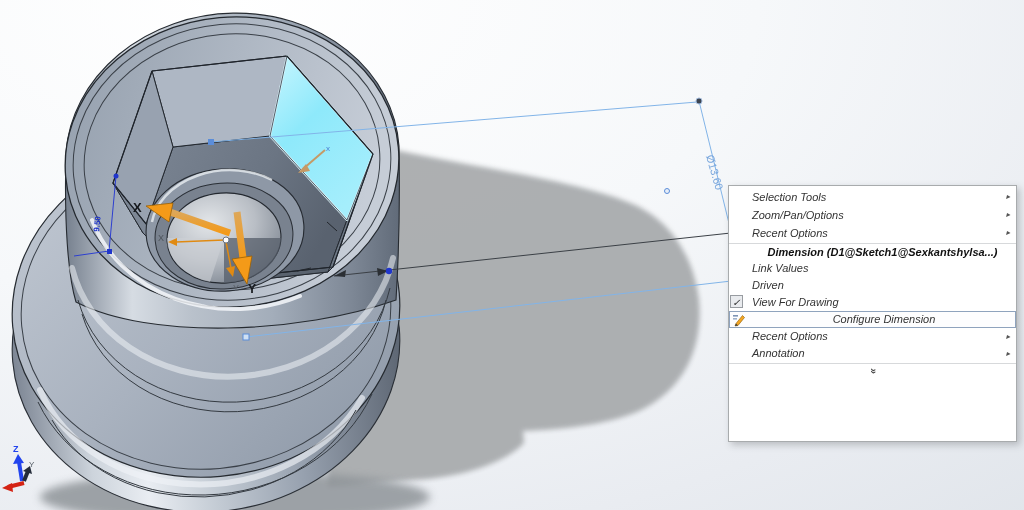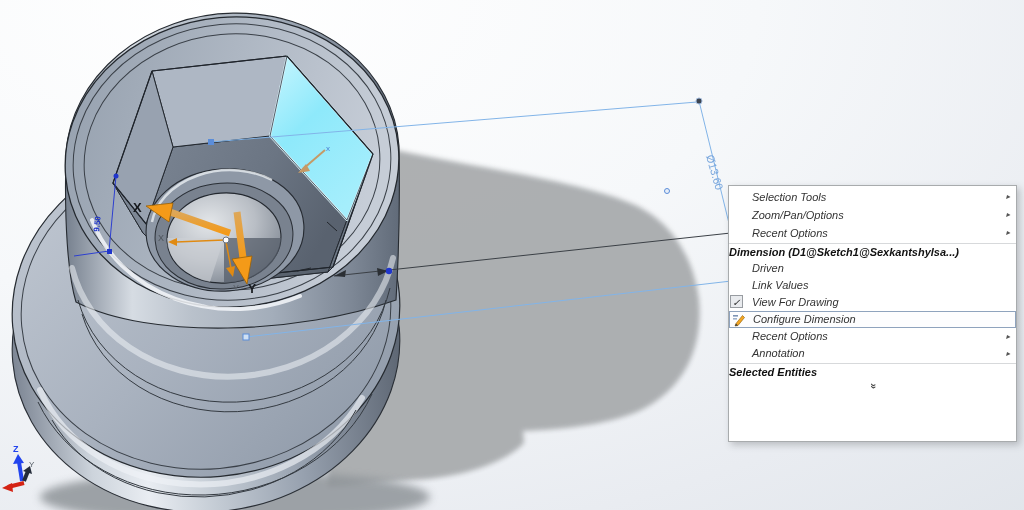--- a/index.html
+++ b/index.html
@@ -7,24 +7,24 @@
   #viewport{position:relative;width:1024px;height:510px;
     background:radial-gradient(130% 150% at 22% 0%, #ffffff 0%, #f6f8fa 40%, #e9ecf1 72%, #dde2e8 100%);}
   #scene{position:absolute;left:0;top:0;}
 
   
   .ctx-menu{position:absolute;left:728px;top:185px;width:289px;height:257px;
     background:#ffffff;border:1px solid #a8abad;box-sizing:border-box;
     box-shadow:3px 3px 7px rgba(60,64,70,.28);font-size:11px;color:#333;padding-top:2px;font-style:italic;}
   .ctx-item{position:relative;height:18px;line-height:18px;padding-left:23px;white-space:nowrap;}
   .ctx-item.sm{height:17px;line-height:17px;}
-  .ctx-header{height:15px;line-height:15px;font-weight:bold;color:#111;padding-left:0;white-space:nowrap;}
+  .ctx-header{height:15px;line-height:15px;font-weight:bold;color:#111;padding-left:20px;white-space:nowrap;text-align:center;}
   .ctx-sep{height:1px;background:#d7d9db;margin:1px 0;}
   .sub-arrow{position:absolute;right:6px;top:0;color:#555;font-size:8px;}
-  .ctx-item.hl{border:1px solid #8fa3bd;background:#fdfdfe;box-sizing:border-box;line-height:15px;}
+  .ctx-item.hl{border:1px solid #8fa3bd;background:#fdfdfe;box-sizing:border-box;line-height:15px;text-align:center;}
   .gutter-icon{position:absolute;left:2px;top:1px;width:14px;height:14px;}
   .checkbox{position:absolute;left:1px;top:1px;width:13px;height:13px;background:#e9ebee;
     border:1px solid #989ca1;color:#2b2b2b;font-size:10px;line-height:13px;text-align:center;box-sizing:border-box;}
   .more-row{height:12px;text-align:center;line-height:10px;}
   .more-glyph{display:inline-block;transform:rotate(90deg);color:#444;font-size:10px;font-weight:bold;}
 </style>
 </head>
 <body>
 
 <div id="viewport">
@@ -198,24 +198,24 @@
       <span>Zoom/Pan/Options</span>
       <span class="sub-arrow">▸</span>
     </div>
     <div class="ctx-item">
       <span>Recent Options</span>
       <span class="sub-arrow">▸</span>
     </div>
     <div class="ctx-sep"></div>
     <div class="ctx-header">Dimension (D1@Sketch1@Sexkantshylsa...)</div>
     <div class="ctx-item sm">
+      <span>Link Values</span>
+    </div>
+    <div class="ctx-item sm">
       <span>Driven</span>
-    </div>
-    <div class="ctx-item sm">
-      <span>Link Values</span>
     </div>
     <div class="ctx-item sm">
       <span class="checkbox">✓</span>
       <span>View For Drawing</span>
     </div>
     <div class="ctx-item sm hl">
       <svg class="gutter-icon" viewBox="0 0 14 14">
         <rect x="1" y="2" width="5" height="1.6" fill="#7d94b5"></rect>
         <rect x="1" y="5" width="4" height="1.6" fill="#9fb1cb"></rect>
         <polygon points="4,10.5 10.5,2.5 12.5,4.5 6,12.5 3,13" fill="#f5a623" stroke="#8a5a00" stroke-width=".6"></polygon>
@@ -225,18 +225,17 @@
     </div>
     <div class="ctx-item sm">
       <span>Recent Options</span>
       <span class="sub-arrow">▸</span>
     </div>
     <div class="ctx-item sm">
       <span>Annotation</span>
       <span class="sub-arrow">▸</span>
     </div>
     <div class="ctx-sep"></div>
-    <div class="ctx-header">Selected Entities</div>
     <div class="more-row">
       <span class="more-glyph">»</span>
     </div>
   </div>
 </div>
 
 </body></html>

